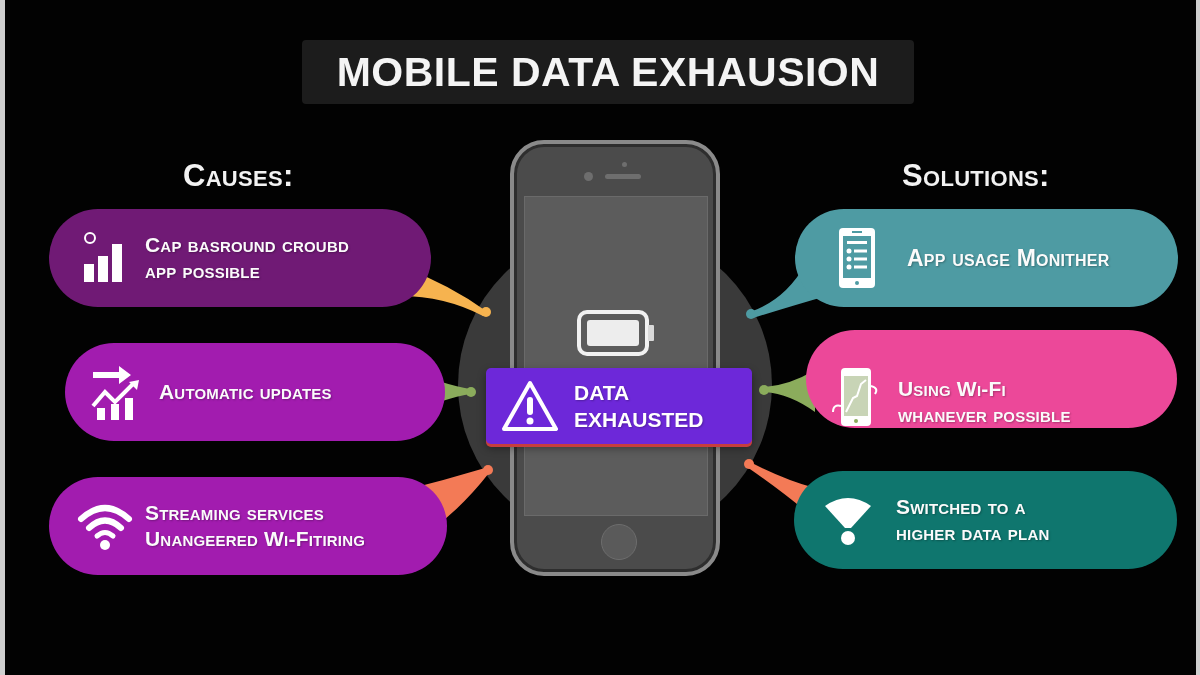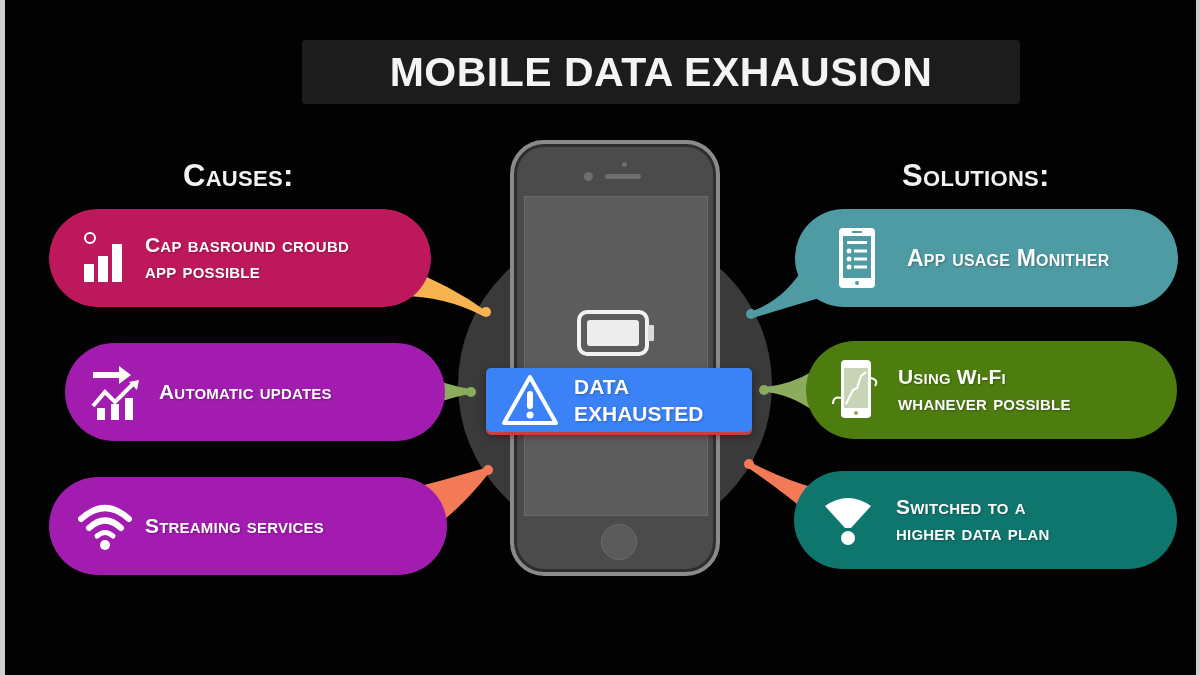--- a/index.html
+++ b/index.html
@@ -6,21 +6,21 @@
   body {
     width:1200px; height:675px; overflow:hidden; position:relative;
     background:#cfcfcf;
     font-family:"Liberation Sans", "DejaVu Sans", sans-serif;
   }
   .canvas {
     position:absolute; left:5px; top:0; width:1191px; height:675px;
     background:#020202; overflow:hidden;
   }
   .title-box {
-    position:absolute; left:297px; top:40px; width:718px; height:64px;
+    position:absolute; left:297px; top:40px; width:612px; height:64px;
     background:#1c1c1c; border-radius:4px;
     display:flex; align-items:center; justify-content:center;
   }
   .title-box span {
     color:#f4f4f4; font-weight:700; font-size:41px; letter-spacing:0.5px;
   }
   .section-head {
     position:absolute; color:#f2f2f2; font-weight:700; font-size:31px;
     font-variant:small-caps; letter-spacing:0.3px;
   }
@@ -51,22 +51,22 @@
   }
   .phone .speaker { position:absolute; left:91px; top:30px; width:36px; height:5px; border-radius:3px; background:#6e6e6e; }
   .phone .cam { position:absolute; left:70px; top:28px; width:9px; height:9px; border-radius:50%; background:#6e6e6e; }
   .phone .sensor { position:absolute; left:108px; top:18px; width:5px; height:5px; border-radius:50%; background:#6e6e6e; }
   .phone .home {
     position:absolute; left:87px; top:380px; width:34px; height:34px; border-radius:50%;
     background:#5a5a5a; border:1px solid #6d6d6d;
   }
   .battery { position:absolute; left:572px; top:310px; }
   .alert {
-    position:absolute; left:481px; top:368px; width:266px; height:64px;
-    background:#3b82f6; border-radius:5px;
+    position:absolute; left:481px; top:368px; width:266px; height:76px;
+    background:#6d28d9; border-radius:5px;
     box-shadow: 0 3px 0 #c73e3d, 0 4px 8px rgba(0,0,0,0.4);
     display:flex; align-items:center;
   }
   .alert .text {
     color:#fff; font-weight:700; font-size:21px; line-height:27px; margin-left:14px;
     text-shadow:1px 1px 2px rgba(0,0,0,0.25);
   }
 </style>
 </head>
 <body>
@@ -96,21 +96,21 @@
     <path d="M800,265 Q780,300 745,312 L748,318 Q790,305 825,295 Z" fill="#4e9ba3"></path>
     <circle cx="746" cy="314" r="5" fill="#4e9ba3"></circle>
 
     <path d="M810,370 Q785,385 760,387 L760,392 Q785,394 810,412 Z" fill="#8bac5c"></path>
     <circle cx="759" cy="390" r="5" fill="#8bac5c"></circle>
 
     <path d="M745,462 Q780,480 810,488 L822,530 Q790,500 742,467 Z" fill="#f37a56"></path>
     <circle cx="744" cy="464" r="5" fill="#f37a56"></circle>
   </svg>
 
-  <div class="bubble" style="left:44px; top:209px; width:382px; background:#be185d;">
+  <div class="bubble" style="left:44px; top:209px; width:382px; background:#701a75;">
     <div class="icon" style="margin-left:28px;">
       <svg width="46" height="52" viewBox="0 0 46 52">
         <circle cx="8" cy="6" r="5" fill="none" stroke="#fff" stroke-width="2"></circle>
         <rect x="2" y="32" width="10" height="18" fill="#fff"></rect>
         <rect x="16" y="24" width="10" height="26" fill="#fff"></rect>
         <rect x="30" y="12" width="10" height="38" fill="#fff"></rect>
       </svg>
     </div>
     <div class="text" style="margin-left:12px;">
       <div>Cap basround croubd</div>
@@ -138,20 +138,21 @@
     <div class="icon" style="margin-left:28px;">
       <svg width="56" height="50" viewBox="0 0 56 50">
         <path d="M4,18 Q28,-4 52,18" stroke="#fff" stroke-width="6" fill="none" stroke-linecap="round"></path>
         <path d="M12,27 Q28,12 44,27" stroke="#fff" stroke-width="6" fill="none" stroke-linecap="round"></path>
         <path d="M20,35 Q28,28 36,35" stroke="#fff" stroke-width="5" fill="none" stroke-linecap="round"></path>
         <circle cx="28" cy="44" r="5" fill="#fff"></circle>
       </svg>
     </div>
     <div class="text" style="margin-left:12px;">
       <div>Streaming services</div>
+      <div>Unangeered Wi-Fitiring</div>
     </div>
   </div>
 
   <div class="bubble" style="left:790px; top:209px; width:383px; background:#4e9ba3;text-align:center;">
     <div class="icon" style="margin-left:34px;">
       <svg width="40" height="64" viewBox="0 0 40 64">
         <rect x="2" y="2" width="36" height="60" rx="4" fill="#fff"></rect>
         <rect x="6" y="10" width="28" height="42" fill="#4e9ba3"></rect>
         <rect x="15" y="5" width="10" height="2" fill="#4e9ba3"></rect>
         <circle cx="20" cy="57" r="2" fill="#4e9ba3"></circle>
@@ -162,21 +163,21 @@
           <rect x="17" y="31.5" width="13" height="3" fill="#fff"></rect>
         <circle cx="12" cy="41" r="2.5" fill="#fff"></circle>
           <rect x="17" y="39.5" width="13" height="3" fill="#fff"></rect>
       </svg>
     </div>
     <div class="text" style="margin-left:22px; font-size:23px;">
       <div>App usage Monither</div>
     </div>
   </div>
 
-  <div class="bubble" style="left:801px; top:341px; width:371px; background:#4d7c0f;">
+  <div class="bubble" style="left:801px; top:330px; width:371px; background:#ec4899;align-items:flex-end;">
     <div class="icon" style="margin-left:22px;">
       <svg width="50" height="64" viewBox="0 0 50 64">
         <rect x="10" y="2" width="30" height="58" rx="4" fill="#fff"></rect>
         <rect x="13" y="10" width="24" height="40" fill="#c8d4b6"></rect>
         <path d="M15,46 L22,32 L26,30 L30,18 L35,14" stroke="#fff" stroke-width="2" fill="none"></path>
         <circle cx="25" cy="55" r="2" fill="#8bac5c"></circle>
         <path d="M2,46 Q2,38 10,40" stroke="#fff" stroke-width="2" fill="none"></path>
         <path d="M40,20 Q48,22 44,28" stroke="#fff" stroke-width="2" fill="none"></path>
       </svg>
     </div>

